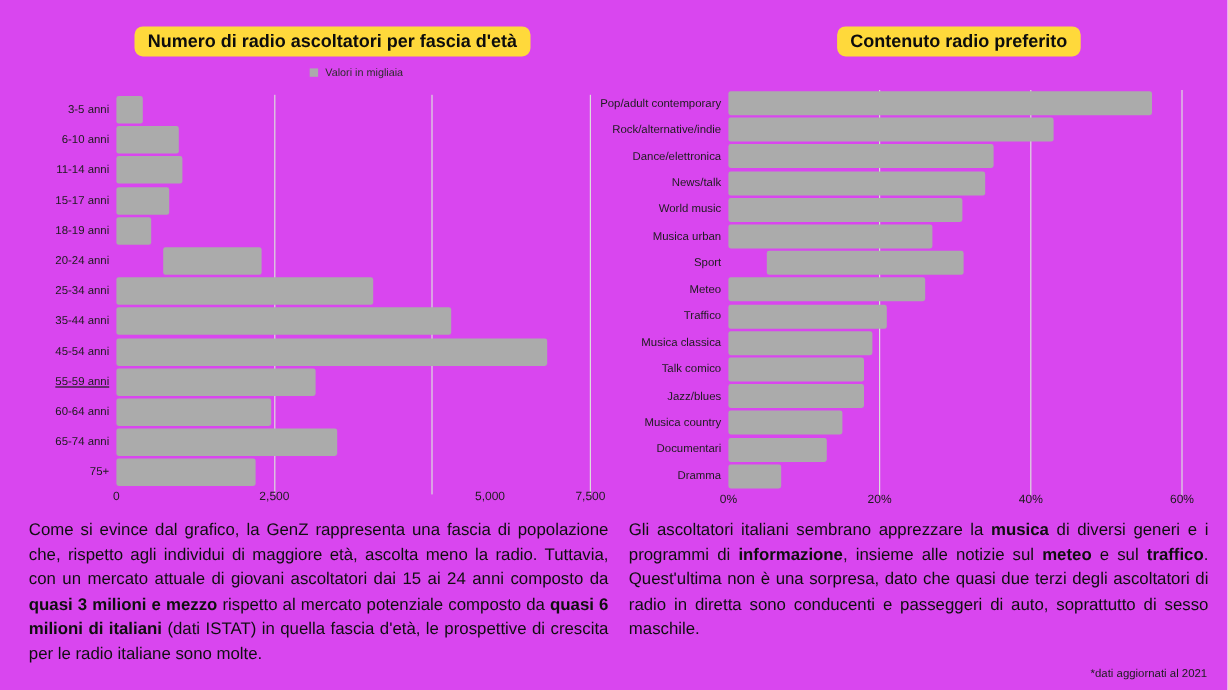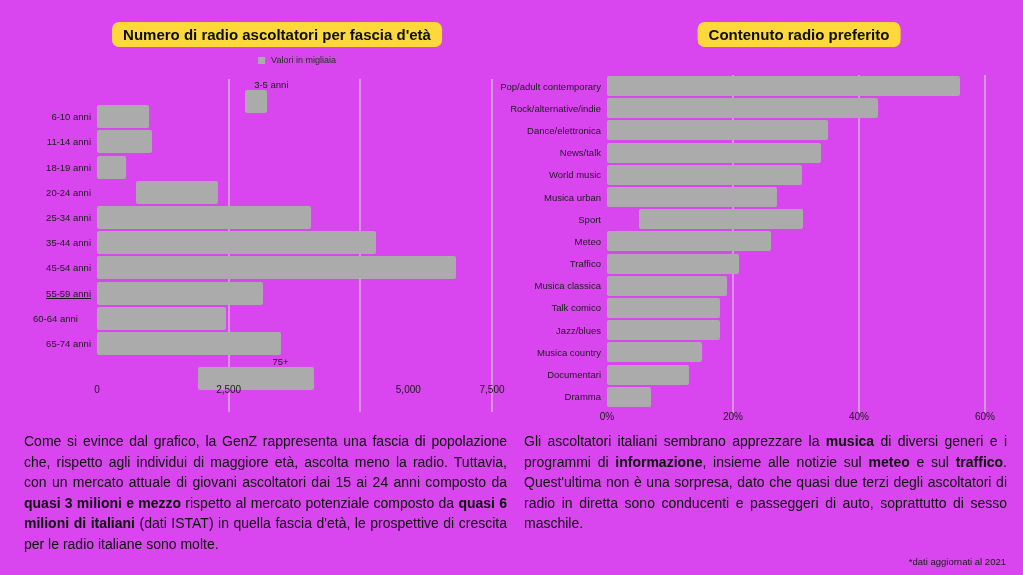--- a/index.html
+++ b/index.html
@@ -66,31 +66,35 @@
     <div class="legend" style="left:297px">
       <span class="legend-swatch"></span>
       <span>Valori in migliaia</span>
     </div>
     <div class="plot" id="plot-age" style="left:20px;top:79px;width:472px;">
         <div class="grid-layer" style="left: 77px; width: 395px; height: 332.6px;">
           <div class="gridline" style="left: 33.3333%;"></div>
           <div class="gridline" style="left: 66.6667%;"></div>
           <div class="gridline" style="left: 100%;"></div>
         </div>
-        <div class="bar-row" style="height: 25.2px; flex-direction: column;">
+        <div class="bar-row" style="height: 25.2px;">
           <span class="bar-label" style="width: 77px;">3-5 anni</span>
           <div class="bar" style="width: 22.12px; height: 23px;"></div>
         </div>
         <div class="bar-row" style="height: 25.2px;">
           <span class="bar-label" style="width: 77px;">6-10 anni</span>
           <div class="bar" style="width: 51.6133px; height: 23px;"></div>
         </div>
         <div class="bar-row" style="height: 25.2px;">
           <span class="bar-label" style="width: 77px;">11-14 anni</span>
           <div class="bar" style="width: 54.7733px; height: 23px;"></div>
+        </div>
+        <div class="bar-row" style="height: 25.2px;">
+          <span class="bar-label" style="width: 77px;">15-17 anni</span>
+          <div class="bar" style="width: 44.24px; height: 23px;"></div>
         </div>
         <div class="bar-row" style="height: 25.2px;">
           <span class="bar-label" style="width: 77px;">18-19 anni</span>
           <div class="bar" style="width: 29.4933px; height: 23px;"></div>
         </div>
         <div class="bar-row" style="height: 25.2px; gap: 39px;">
           <span class="bar-label" style="width: 77px;">20-24 anni</span>
           <div class="bar" style="width: 82.16px; height: 23px;"></div>
         </div>
         <div class="bar-row" style="height: 25.2px;">
@@ -103,28 +107,28 @@
         </div>
         <div class="bar-row" style="height: 25.2px;">
           <span class="bar-label" style="width: 77px;">45-54 anni</span>
           <div class="bar" style="width: 358.66px; height: 23px;"></div>
         </div>
         <div class="bar-row" style="height: 25.2px;">
           <span class="bar-label" style="width: 77px; text-decoration: underline;">55-59 anni</span>
           <div class="bar" style="width: 166.427px; height: 23px;"></div>
         </div>
         <div class="bar-row" style="height: 25.2px;">
-          <span class="bar-label" style="width: 77px; text-align: center;">60-64 anni</span>
+          <span class="bar-label" style="width: 77px;">60-64 anni</span>
           <div class="bar" style="width: 129.033px; height: 23px;"></div>
         </div>
         <div class="bar-row" style="height: 25.2px;">
           <span class="bar-label" style="width: 77px;">65-74 anni</span>
           <div class="bar" style="width: 184.333px; height: 23px;"></div>
         </div>
-        <div class="bar-row" style="height: 25.2px; flex-direction: column;">
+        <div class="bar-row" style="height: 25.2px;">
           <span class="bar-label" style="width: 77px;">75+</span>
           <div class="bar" style="width: 115.867px; height: 23px;"></div>
         </div>
         <div class="axis-row" style="margin-left: 77px; width: 395px;">
           <span class="tick-label" style="left: 0%;">0</span>
           <span class="tick-label" style="left: 33.3333%;">2,500</span>
           <span class="tick-label" style="left: 66.6667%; margin-left: 48px;">5,000</span>
           <span class="tick-label" style="left: 100%;">7,500</span>
         </div>
       </div>

